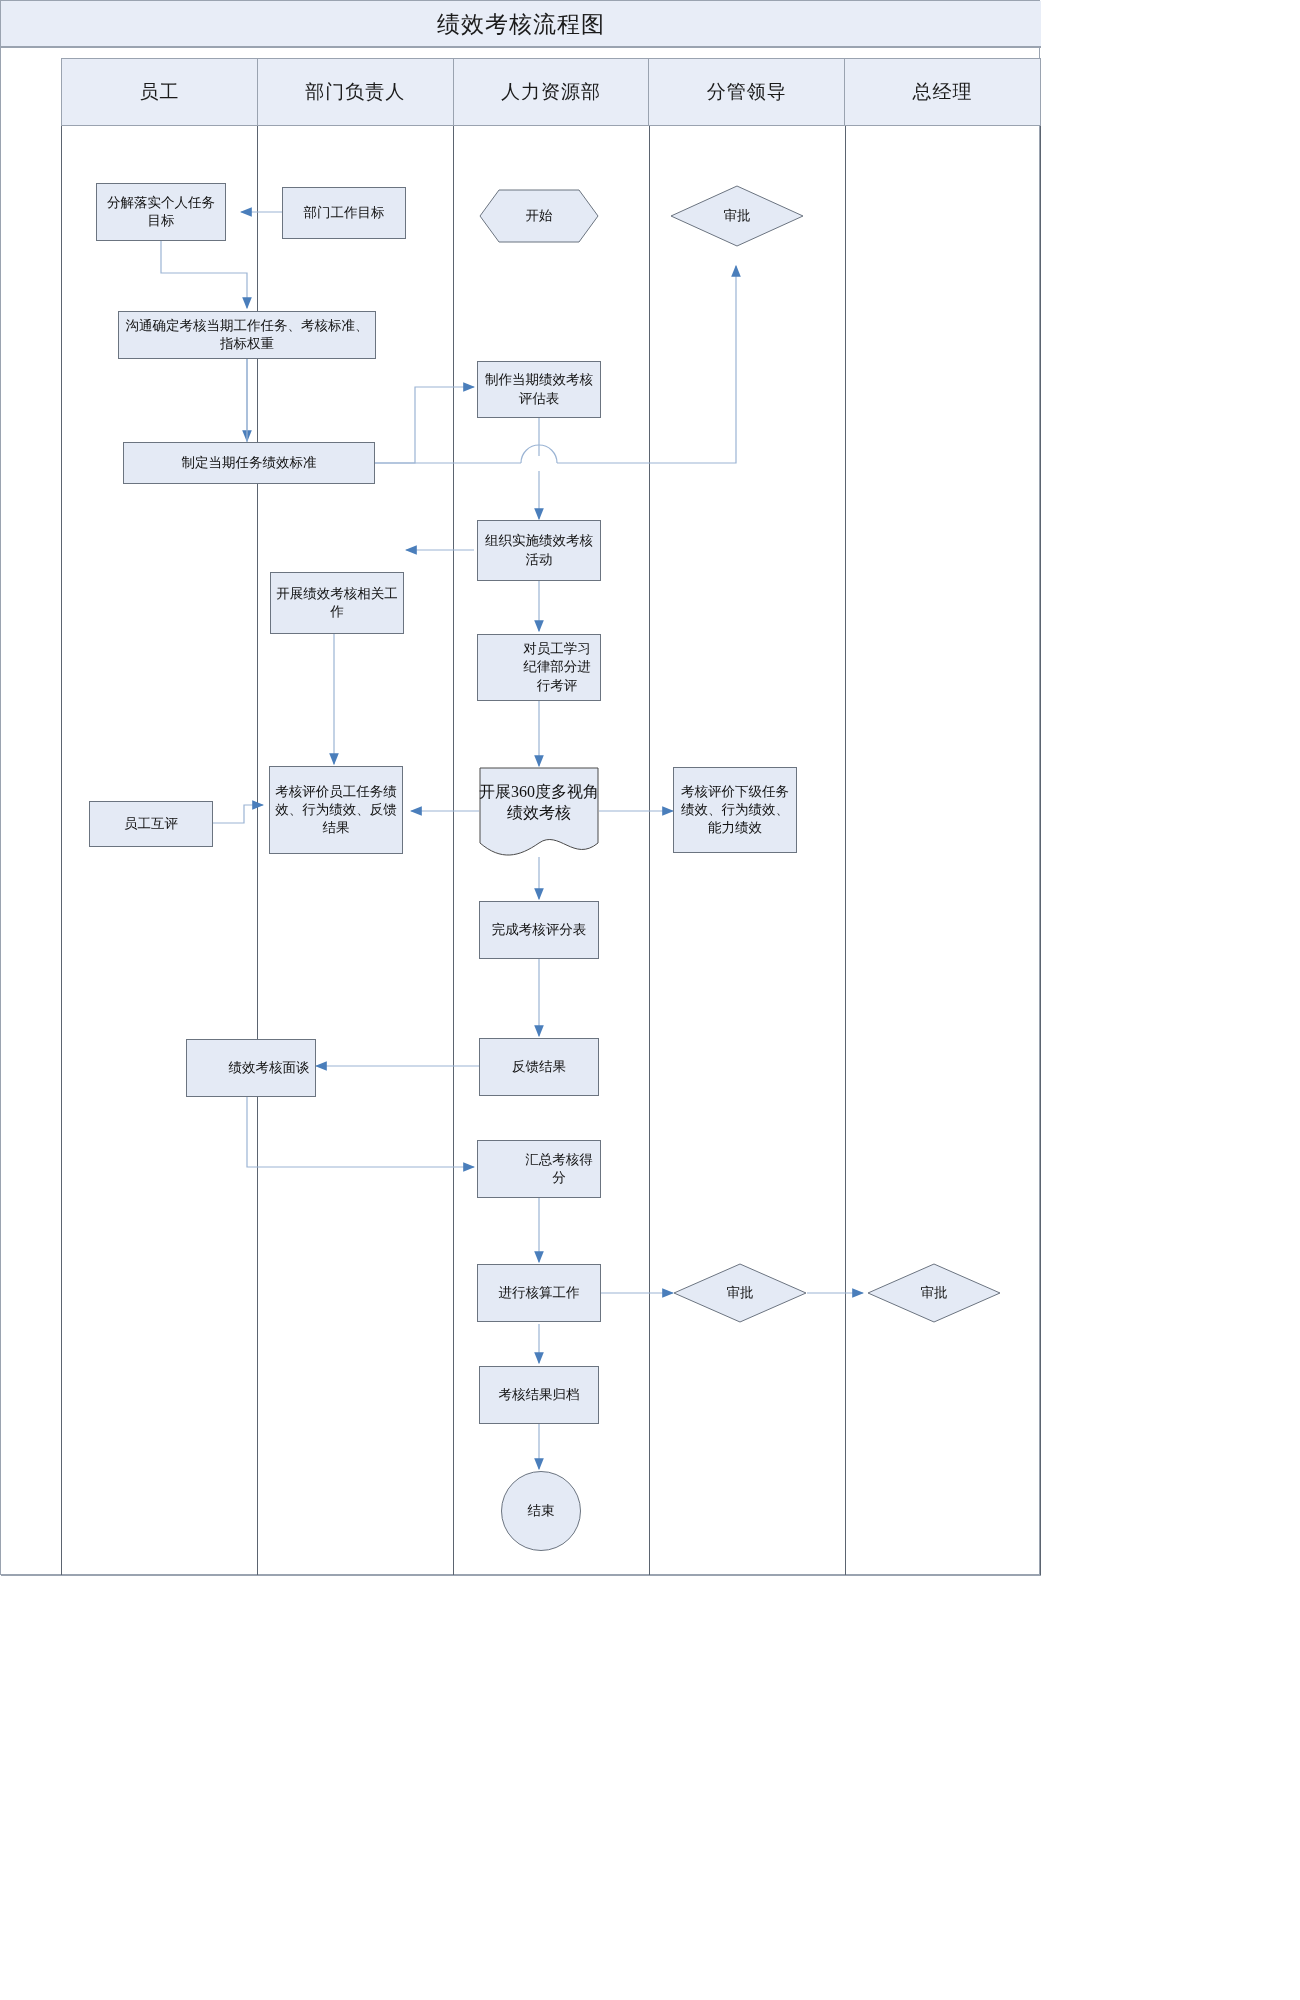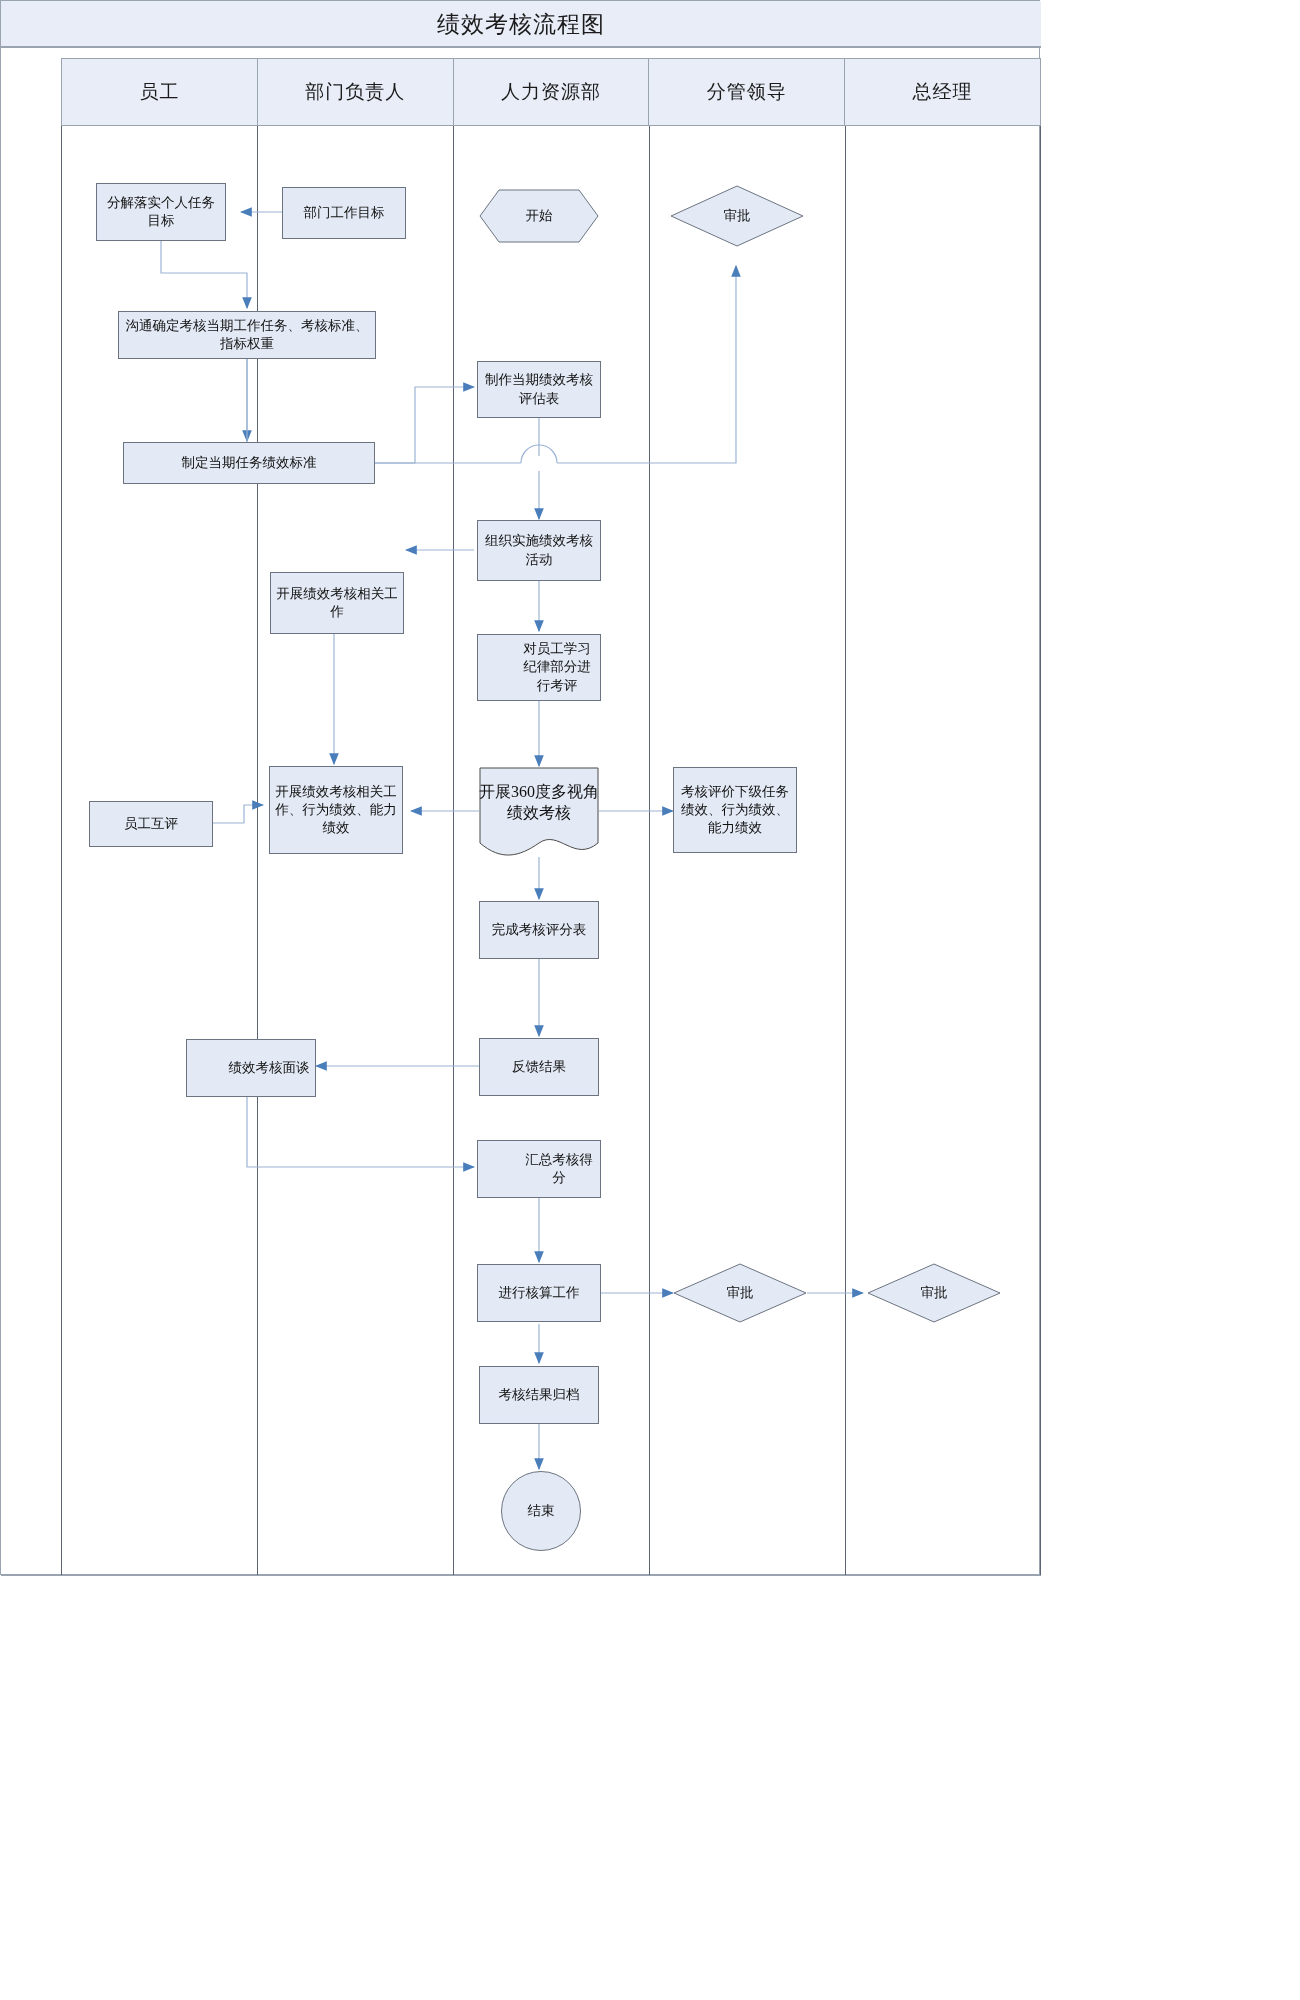--- a/index.html
+++ b/index.html
@@ -293,21 +293,21 @@
 
     <div class="node" style="left:476px; top:633px; width:124px; height:67px;padding-left:40px;">
       <span>对员工学习纪律部分进行考评</span>
     </div>
 
     <div class="node" style="left:88px; top:800px; width:124px; height:46px;">
       <span>员工互评</span>
     </div>
 
     <div class="node" style="left:268px; top:765px; width:134px; height:88px;">
-      <span>开展绩效考核相关工作、行为绩效、能力绩效</span>
+      <span>考核评价员工任务绩效、行为绩效、反馈结果</span>
     </div>
 
     <div class="docnode" style="left:478px; top:766px; width:120px; height:90px;">
       <svg width="120" height="90" viewBox="0 0 120 90" xmlns="http://www.w3.org/2000/svg">
         <path d="M1,1 L119,1 L119,76 C 95,96 80,62 60,76 C 40,90 22,94 1,76 Z" fill="#e4eaf5" stroke="#4a4a4a" stroke-width="1"></path>
       </svg>
       <div class="lbl">
           <span>开展360度多视角绩效考核</span>
         </div>
     </div>

